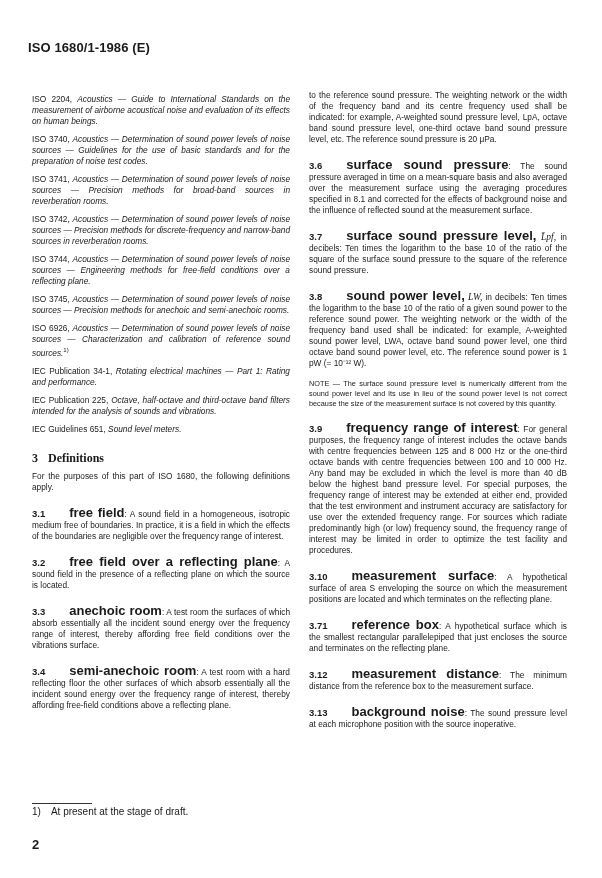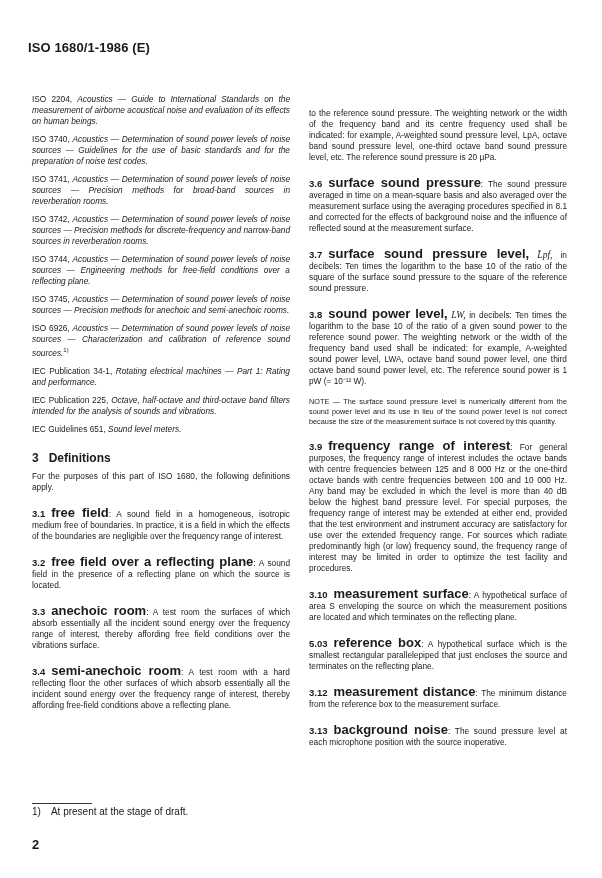--- a/index.html
+++ b/index.html
@@ -9,30 +9,30 @@
   }
   .header {
     position: absolute; left: 28px; top: 40px;
     font-weight: bold; font-size: 13px; letter-spacing: 0.1px;
   }
   .col {
     position: absolute; top: 94px; width: 258px;
     font-size: 8.3px; line-height: 11px; text-align: justify;
   }
   .col.left { left: 32px; }
-  .col.right { left: 309px; top: 108px; }
+  .col.right { left: 309px; top: 90px; }
   .ref { margin: 0 0 7px 0; }
   .ref i { font-style: italic; }
   .section-title {
-    font-weight: bold; font-size: 12px; margin: 18px 0 7px 0;
+    font-weight: bold; font-size: 12px; margin: 18px 0 7px 0; font-family: Liberation Serif, serif;
   }
   .section-title .num { margin-right: 10px; }
   .intro { margin: 0 0 14px 0; }
   .def { margin: 0 0 14px 0; }
-  .def .num { font-weight: bold; font-size: 9.5px; margin-right: 6px; }
+  .def .num { font-weight: bold; font-size: 9.5px; margin-right: 24px; }
   .def .term { font-weight: bold; font-size: 13px; }
   .def .sym { font-family: "Liberation Serif", serif; font-style: italic; font-size: 9.5px; }
   .note { font-size: 7.3px; line-height: 9.8px; margin: -4px 0 14px 0; }
   .sup { vertical-align: super; font-size: 6px; }
   .footnote-rule {
     position: absolute; left: 32px; top: 803px; width: 60px; height: 0;
     border-top: 1px solid #333;
   }
   .footnote {
     position: absolute; left: 32px; top: 806px; font-size: 10px;
@@ -69,20 +69,20 @@
 </div>
 
 <div class="col right">
   <p class="def"><span>to the reference sound pressure. The weighting network or the width of the frequency band and its centre frequency used shall be indicated: for example, A-weighted sound pressure level, LpA, octave band sound pressure level, one-third octave band sound pressure level, etc. The reference sound pressure is 20 μPa.</span></p>
   <p class="def"><span class="num">3.6</span><span class="term">surface sound pressure</span><span>: The sound pressure averaged in time on a mean-square basis and also averaged over the measurement surface using the averaging procedures specified in 8.1 and corrected for the effects of background noise and the influence of reflected sound at the measurement surface.</span></p>
   <p class="def"><span class="num">3.7</span><span class="term">surface sound pressure level,</span><span class="sym"> L̄pf,</span><span> in decibels: Ten times the logarithm to the base 10 of the ratio of the square of the surface sound pressure to the square of the reference sound pressure.</span></p>
   <p class="def"><span class="num">3.8</span><span class="term">sound power level,</span><span class="sym"> LW,</span><span> in decibels: Ten times the logarithm to the base 10 of the ratio of a given sound power to the reference sound power. The weighting network or the width of the frequency band used shall be indicated: for example, A-weighted sound power level, LWA, octave band sound power level, one third octave band sound power level, etc. The reference sound power is 1 pW (= 10⁻¹² W).</span></p>
   <p class="note">NOTE — The surface sound pressure level is numerically different from the sound power level and its use in lieu of the sound power level is not correct because the size of the measurement surface is not covered by this quantity.</p>
   <p class="def"><span class="num">3.9</span><span class="term">frequency range of interest</span><span>: For general purposes, the frequency range of interest includes the octave bands with centre frequencies between 125 and 8 000 Hz or the one-third octave bands with centre frequencies between 100 and 10 000 Hz. Any band may be excluded in which the level is more than 40 dB below the highest band pressure level. For special purposes, the frequency range of interest may be extended at either end, provided that the test environment and instrument accuracy are satisfactory for use over the extended frequency range. For sources which radiate predominantly high (or low) frequency sound, the frequency range of interest may be limited in order to optimize the test facility and procedures.</span></p>
   <p class="def"><span class="num">3.10</span><span class="term">measurement surface</span><span>: A hypothetical surface of area S enveloping the source on which the measurement positions are located and which terminates on the reflecting plane.</span></p>
-  <p class="def"><span class="num">5.03</span><span class="term">reference box</span><span>: A hypothetical surface which is the smallest rectangular parallelepiped that just encloses the source and terminates on the reflecting plane.</span></p>
+  <p class="def"><span class="num">3.71</span><span class="term">reference box</span><span>: A hypothetical surface which is the smallest rectangular parallelepiped that just encloses the source and terminates on the reflecting plane.</span></p>
   <p class="def"><span class="num">3.12</span><span class="term">measurement distance</span><span>: The minimum distance from the reference box to the measurement surface.</span></p>
   <p class="def"><span class="num">3.13</span><span class="term">background noise</span><span>: The sound pressure level at each microphone position with the source inoperative.</span></p>
 </div>
 
 <div class="footnote-rule"></div>
 <div class="footnote"><span class="fn-mark">1)</span><span>At present at the stage of draft.</span></div>
 <div class="page-number">2</div>
 
 </body></html>

